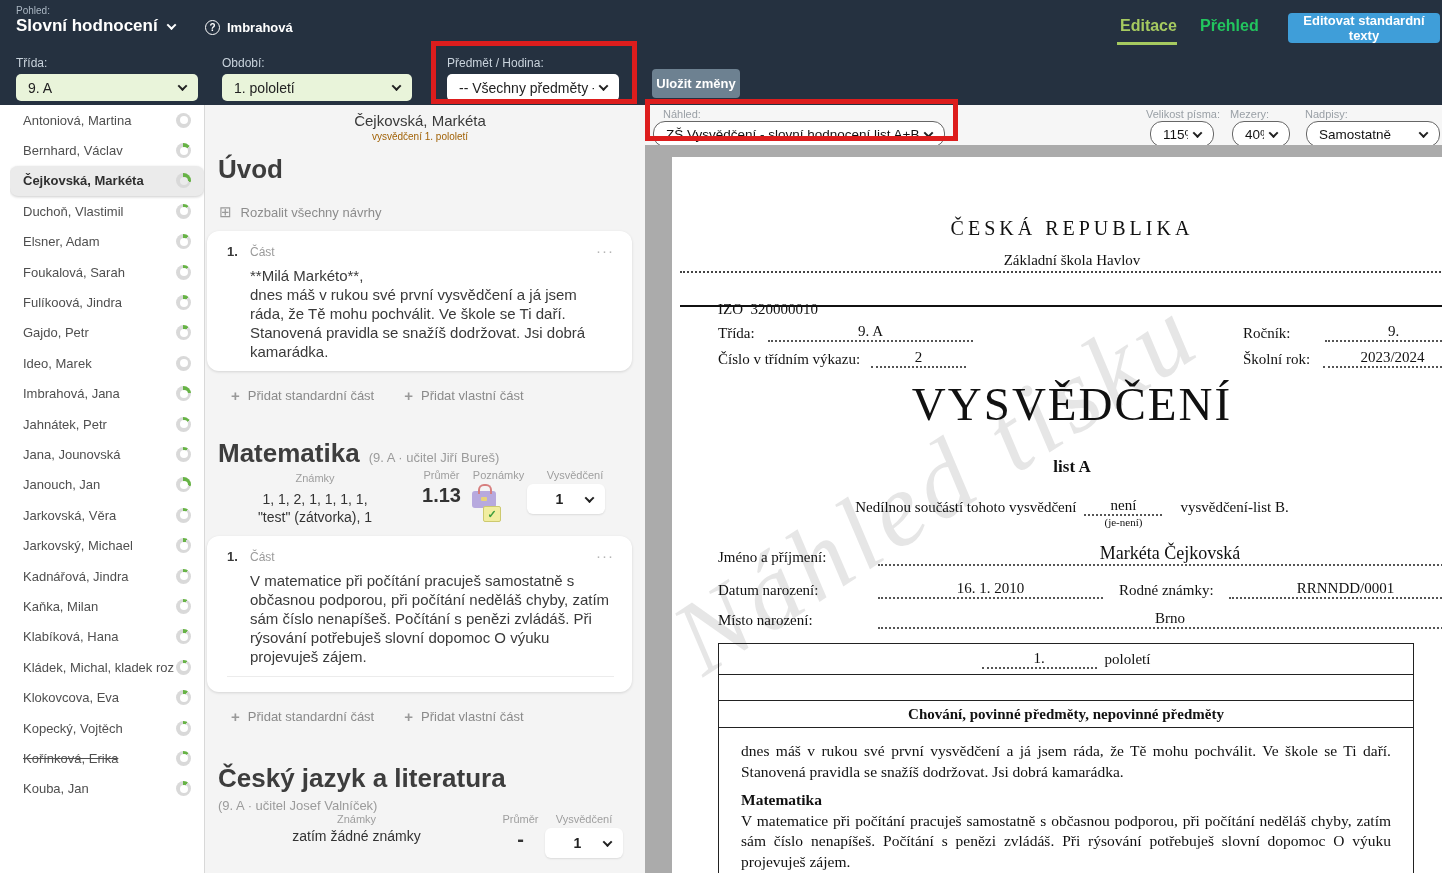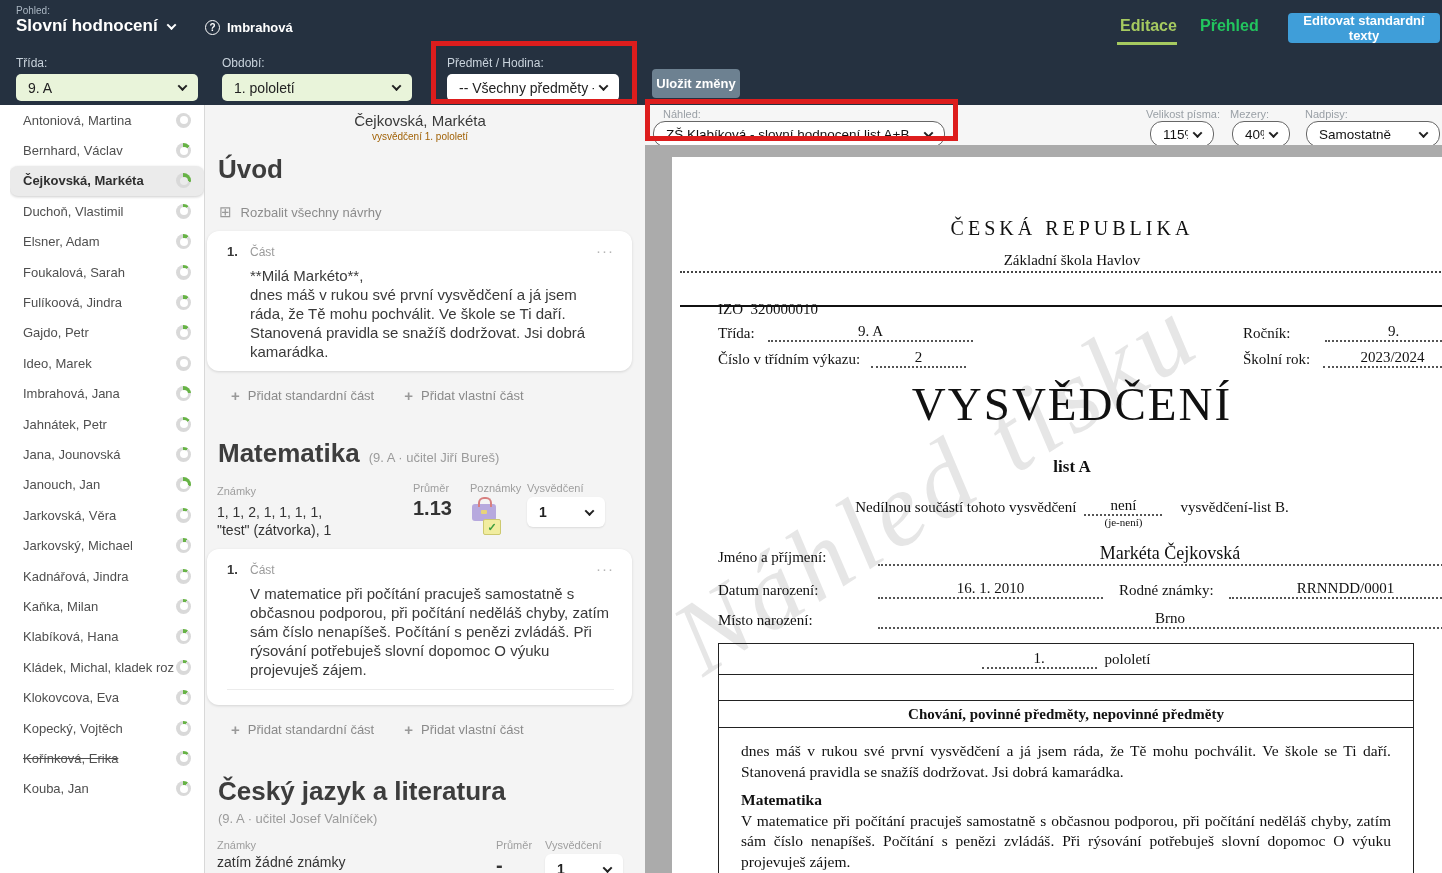--- a/index.html
+++ b/index.html
@@ -55,21 +55,21 @@
   .expand .ic { font-size:15px; color:#9a9a9a; }
   .card { background:#fff; border-radius:12px; box-shadow:0 1px 3px rgba(0,0,0,.13); margin:10px 13px 0 12px; padding:13px 18px 10px 20px; position:relative; }
   .card-head { display:flex; font-size:12px; color:#9b9b9b; align-items:baseline; }
   .card-num { font-weight:700; color:#3a3a3a; font-size:13px; width:23px; }
   .card-menu { margin-left:auto; color:#b5b5b5; font-size:15px; letter-spacing:1px; cursor:pointer; line-height:8px; }
   .card-body { margin:7px 0 0 23px; font-size:15px; line-height:19px; color:#3a3a3a; white-space:pre-line; cursor:text; }
   .card-foot { height:6px; border-top:1px solid #ececec; margin-top:10px; }
   .addrow { display:flex; gap:30px; margin:16px 0 0 36px; font-size:13px; color:#8a8a8a; }
   .addbtn { display:flex; gap:8px; align-items:center; cursor:pointer; }
   .addbtn .plus { font-size:15px; font-weight:700; color:#999; }
-  .grades { display:flex; margin-top:13px; padding:0 22px; align-items:flex-start; }
+  .grades { display:flex; padding:0 22px; align-items:flex-start;text-align:center; }
   .glabel { font-size:11px; color:#9e9e9e; margin-bottom:3px; }
   .g-znamky { width:196px; font-size:14px; color:#333; line-height:18px; }
   .g-znamky2 { width:279px; font-size:14px; color:#333; }
   .g-prumer { width:57px; } .g-prumer2 { width:49px; }
   .g-prumer .val, .g-prumer2 .val { font-size:20px; font-weight:700; color:#333; }
   .g-pozn { width:57px; }
   .g-vys { flex:1; }
   .sel.white { background:#fff; border-radius:6px; height:30px; font-weight:700; width:78px; box-shadow:0 1px 2px rgba(0,0,0,.1); }
   .pozn-icons { position:relative; width:36px; height:40px; margin-top:1px; }
   .bag { position:absolute; left:2px; top:7px; width:24px; height:17px; background:#b7a9de; border-radius:3px; }
@@ -391,21 +391,21 @@
           <i class="chev"></i>
       </div>
     </div>
   </div>
 </main>
 
 <section class="preview">
   <div class="pv-controls">
     <div class="pv-lab nahled-lab">Náhled:</div>
     <div class="sel outline nahled-sel">
-      <span>ZŠ Klabíková - slovní hodnocení list A+B</span>
+      <span>ZŠ Vysvědčení - slovní hodnocení list A+B</span>
         <i class="chev"></i>
     </div>
     <div class="pv-lab fs-lab">Velikost písma:</div>
     <div class="sel outline fs-sel">
       <span>115%</span>
         <i class="chev"></i>
     </div>
     <div class="pv-lab sp-lab">Mezery:</div>
     <div class="sel outline sp-sel">
       <span>40%</span>

